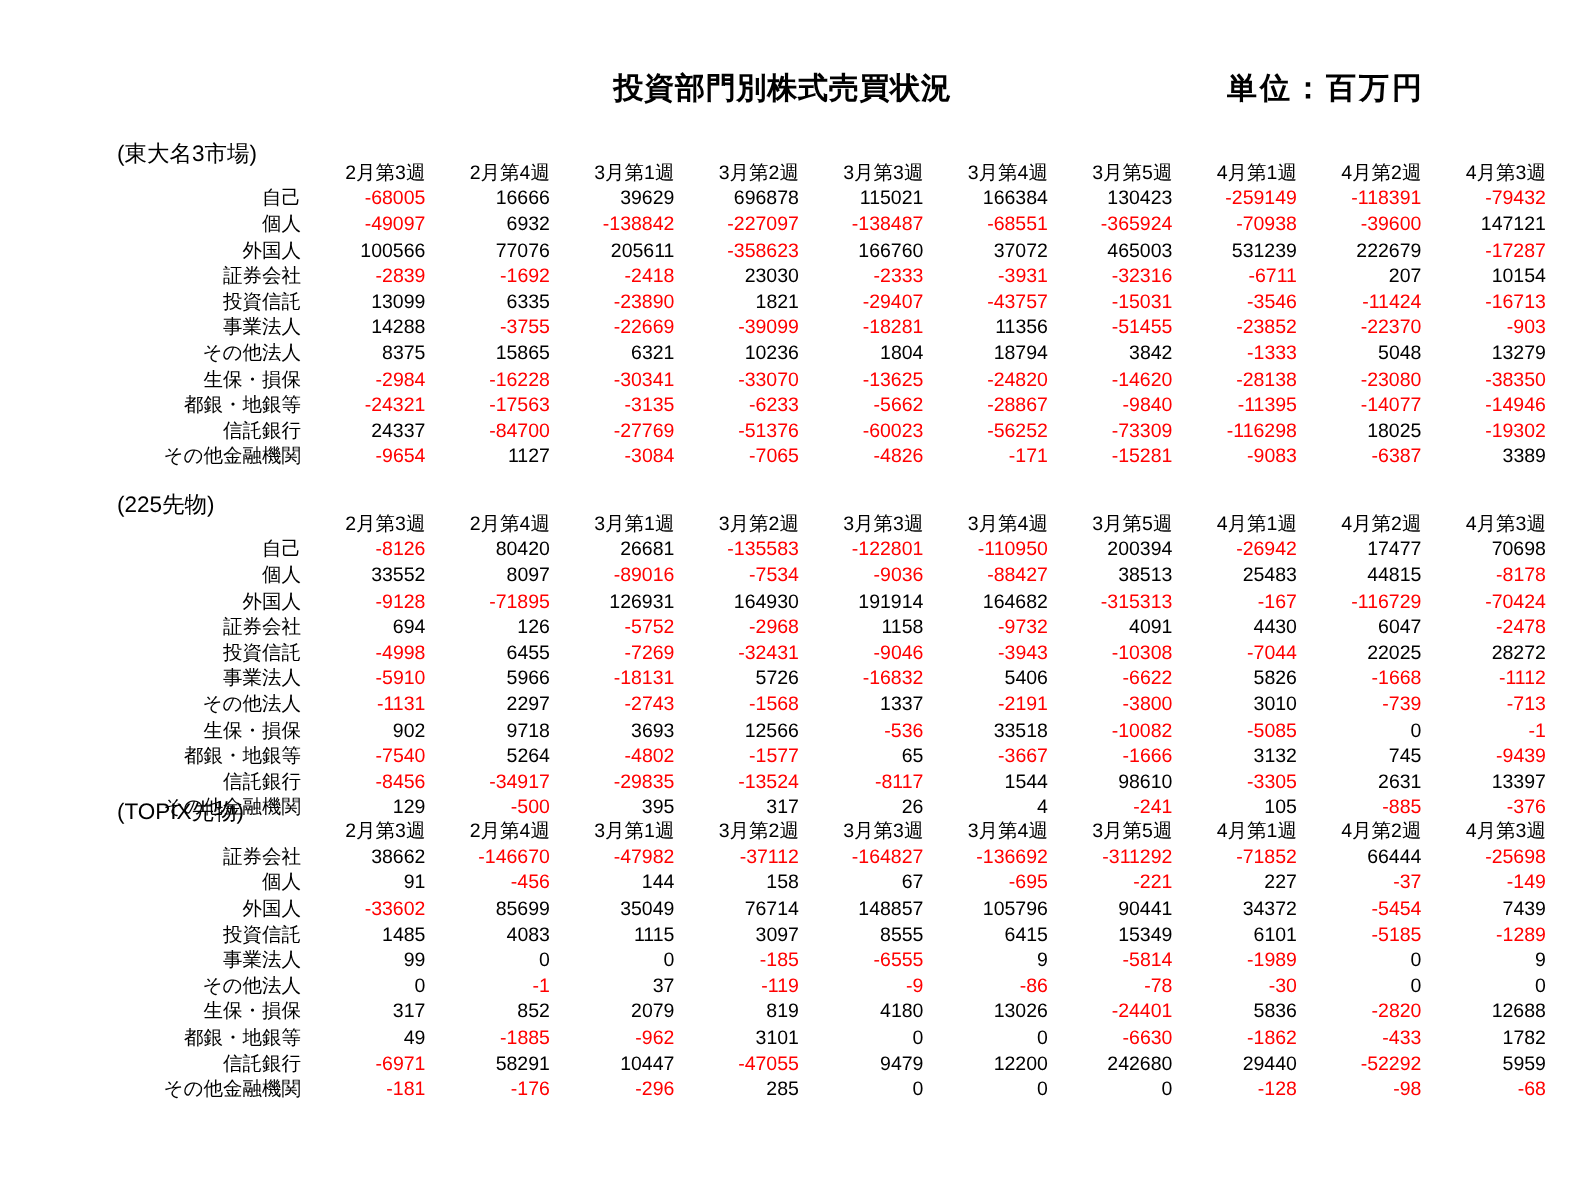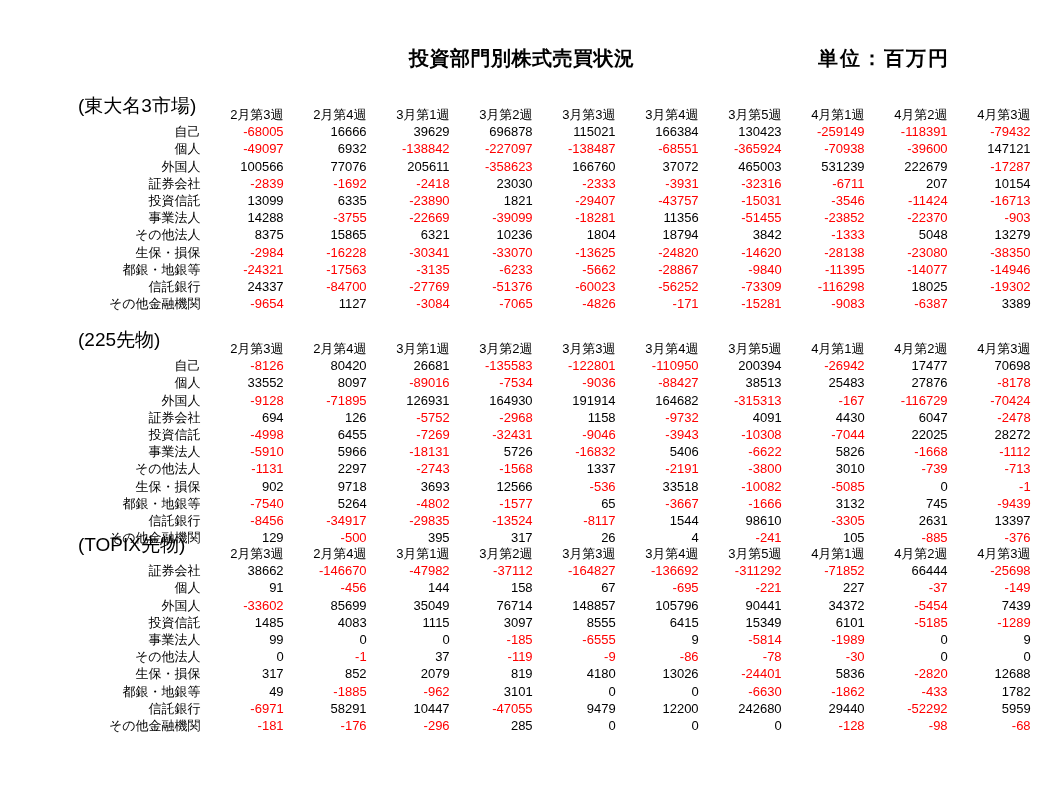--- a/index.html
+++ b/index.html
@@ -12,21 +12,21 @@
     position:absolute;top:45px;left:397px;
     font-size:20px;font-weight:bold;white-space:nowrap;letter-spacing:0.5px;margin-left:12px;
   }
   .unit{
     position:absolute;top:45px;left:818px;
     font-size:20px;font-weight:bold;white-space:nowrap;letter-spacing:2px;
   }
   .section{position:absolute;left:0;width:1058px;}
   .section-label{
     position:absolute;left:78px;top:0;
-    font-size:19px;white-space:nowrap;
+    font-size:15px;white-space:nowrap;
   }
   table.data-table{
     border-collapse:collapse;table-layout:fixed;
     margin-left:109px;margin-top:13px;
   }
   table.data-table th,table.data-table td{
     padding:0 2px 0 0;height:17.2px;line-height:17.2px;
     font-size:13px;font-weight:normal;white-space:nowrap;overflow:hidden;
   }
   th.corner{width:90px;}
@@ -242,21 +242,21 @@
             <tr>
               <td class="rowlabel">個人</td>
               <td class="num">33552</td>
               <td class="num">8097</td>
               <td class="num neg">-89016</td>
               <td class="num neg">-7534</td>
               <td class="num neg">-9036</td>
               <td class="num neg">-88427</td>
               <td class="num">38513</td>
               <td class="num">25483</td>
-              <td class="num">27876</td>
+              <td class="num">44815</td>
               <td class="num neg">-8178</td>
             </tr>
             <tr>
               <td class="rowlabel">外国人</td>
               <td class="num neg">-9128</td>
               <td class="num neg">-71895</td>
               <td class="num">126931</td>
               <td class="num">164930</td>
               <td class="num">191914</td>
               <td class="num">164682</td>

